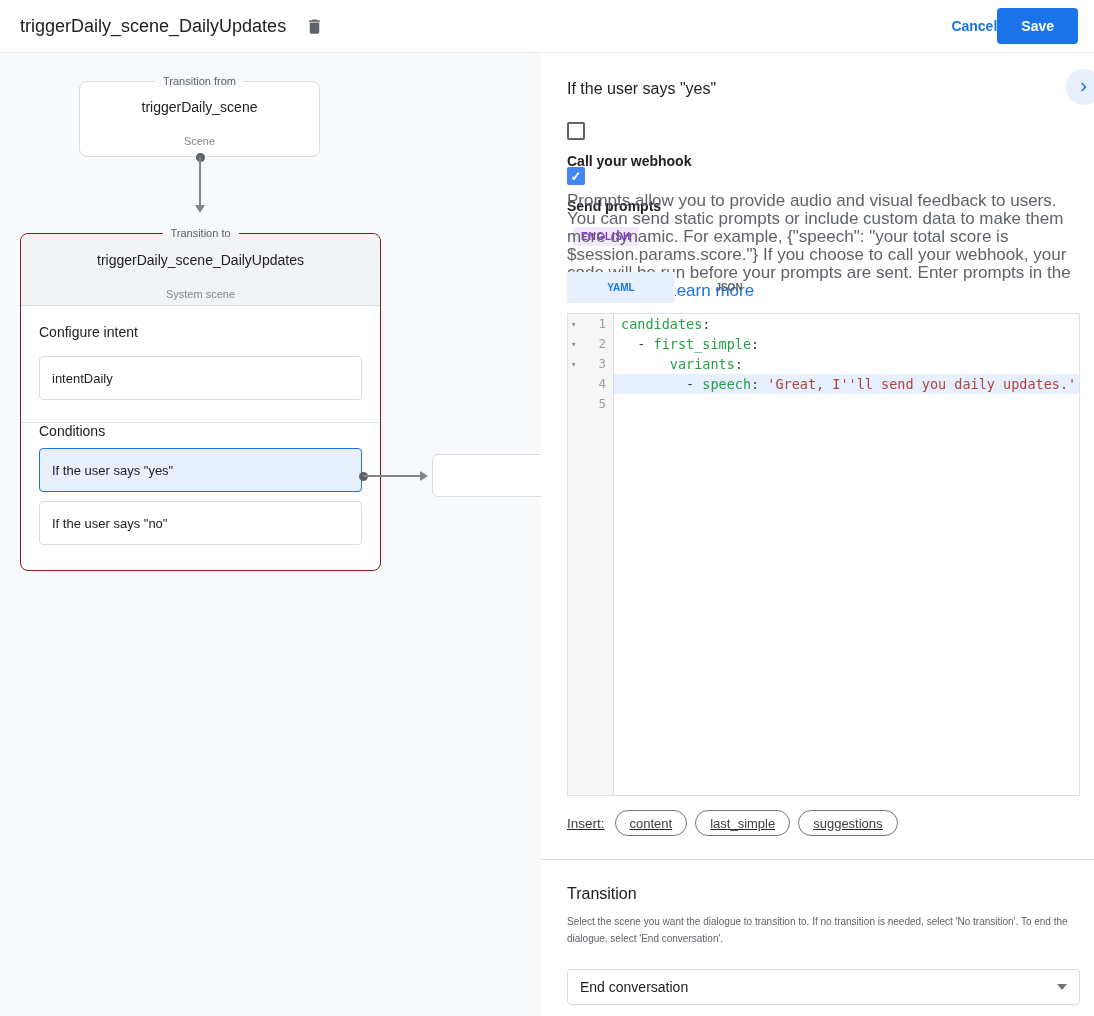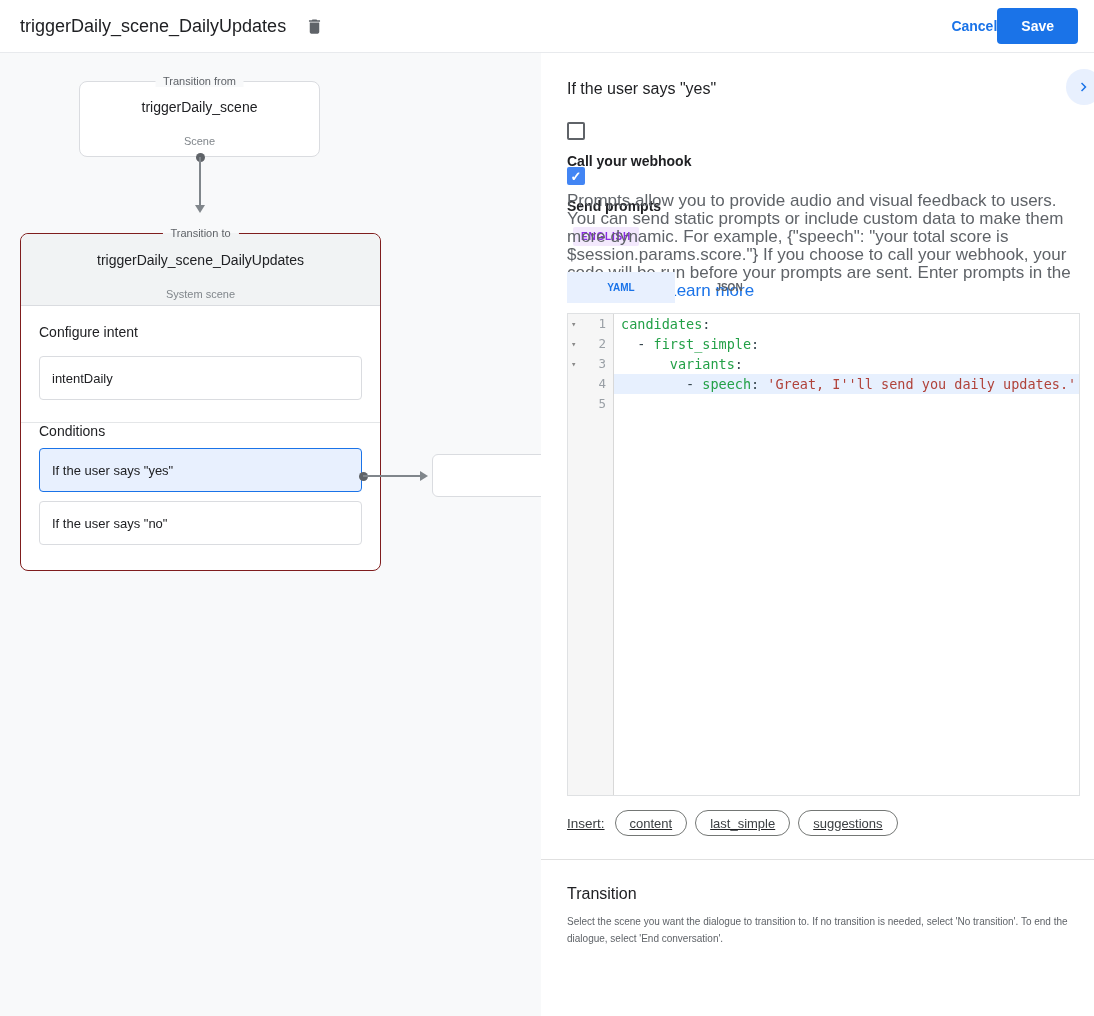--- a/index.html
+++ b/index.html
@@ -247,14 +247,18 @@
     <button class="chip">content</button>
     <button class="chip">last_simple</button>
     <button class="chip">suggestions</button>
   </div>
 
   <div class="panel-divider"></div>
 
   <h3 class="transition-title">Transition</h3>
   <p class="transition-desc">Select the scene you want the dialogue to transition to. If no transition is needed, select 'No transition'. To end the dialogue, select 'End conversation'.</p>
 
+  <div class="dropdown">
+    <span class="dropdown-value">End conversation</span>
+    <span class="dd-caret"></span>
+  </div>
 
 </section>
 
 </body></html>

